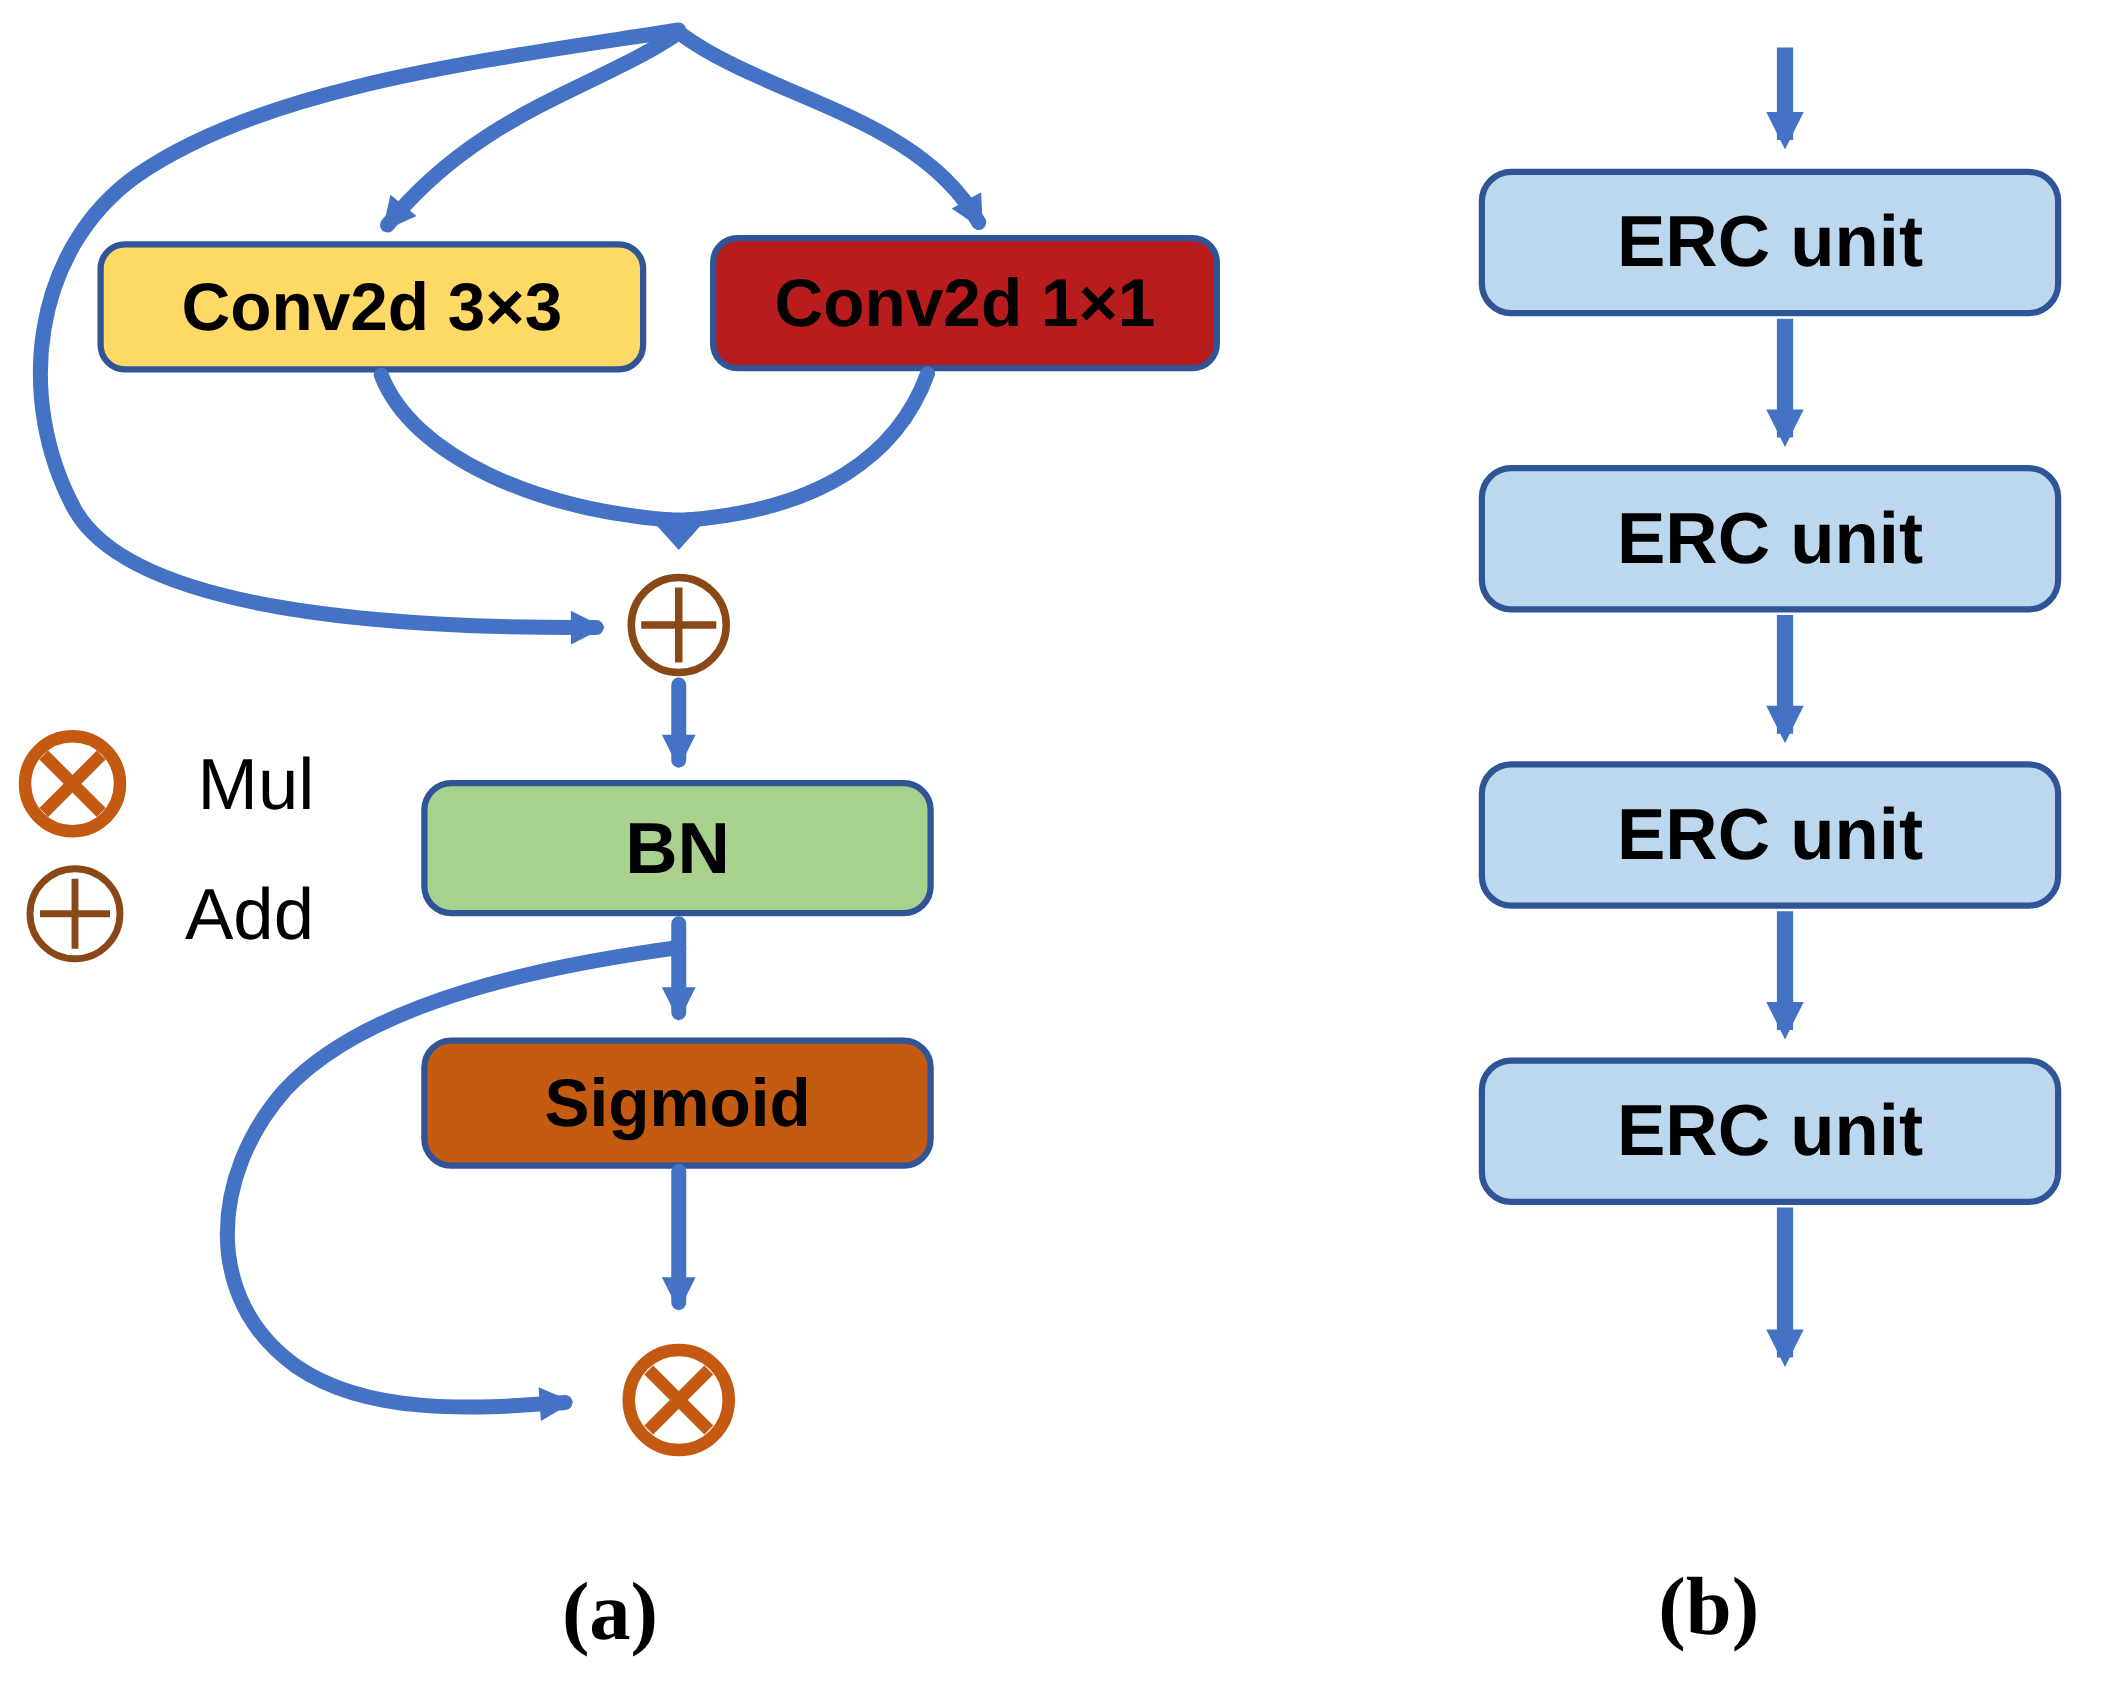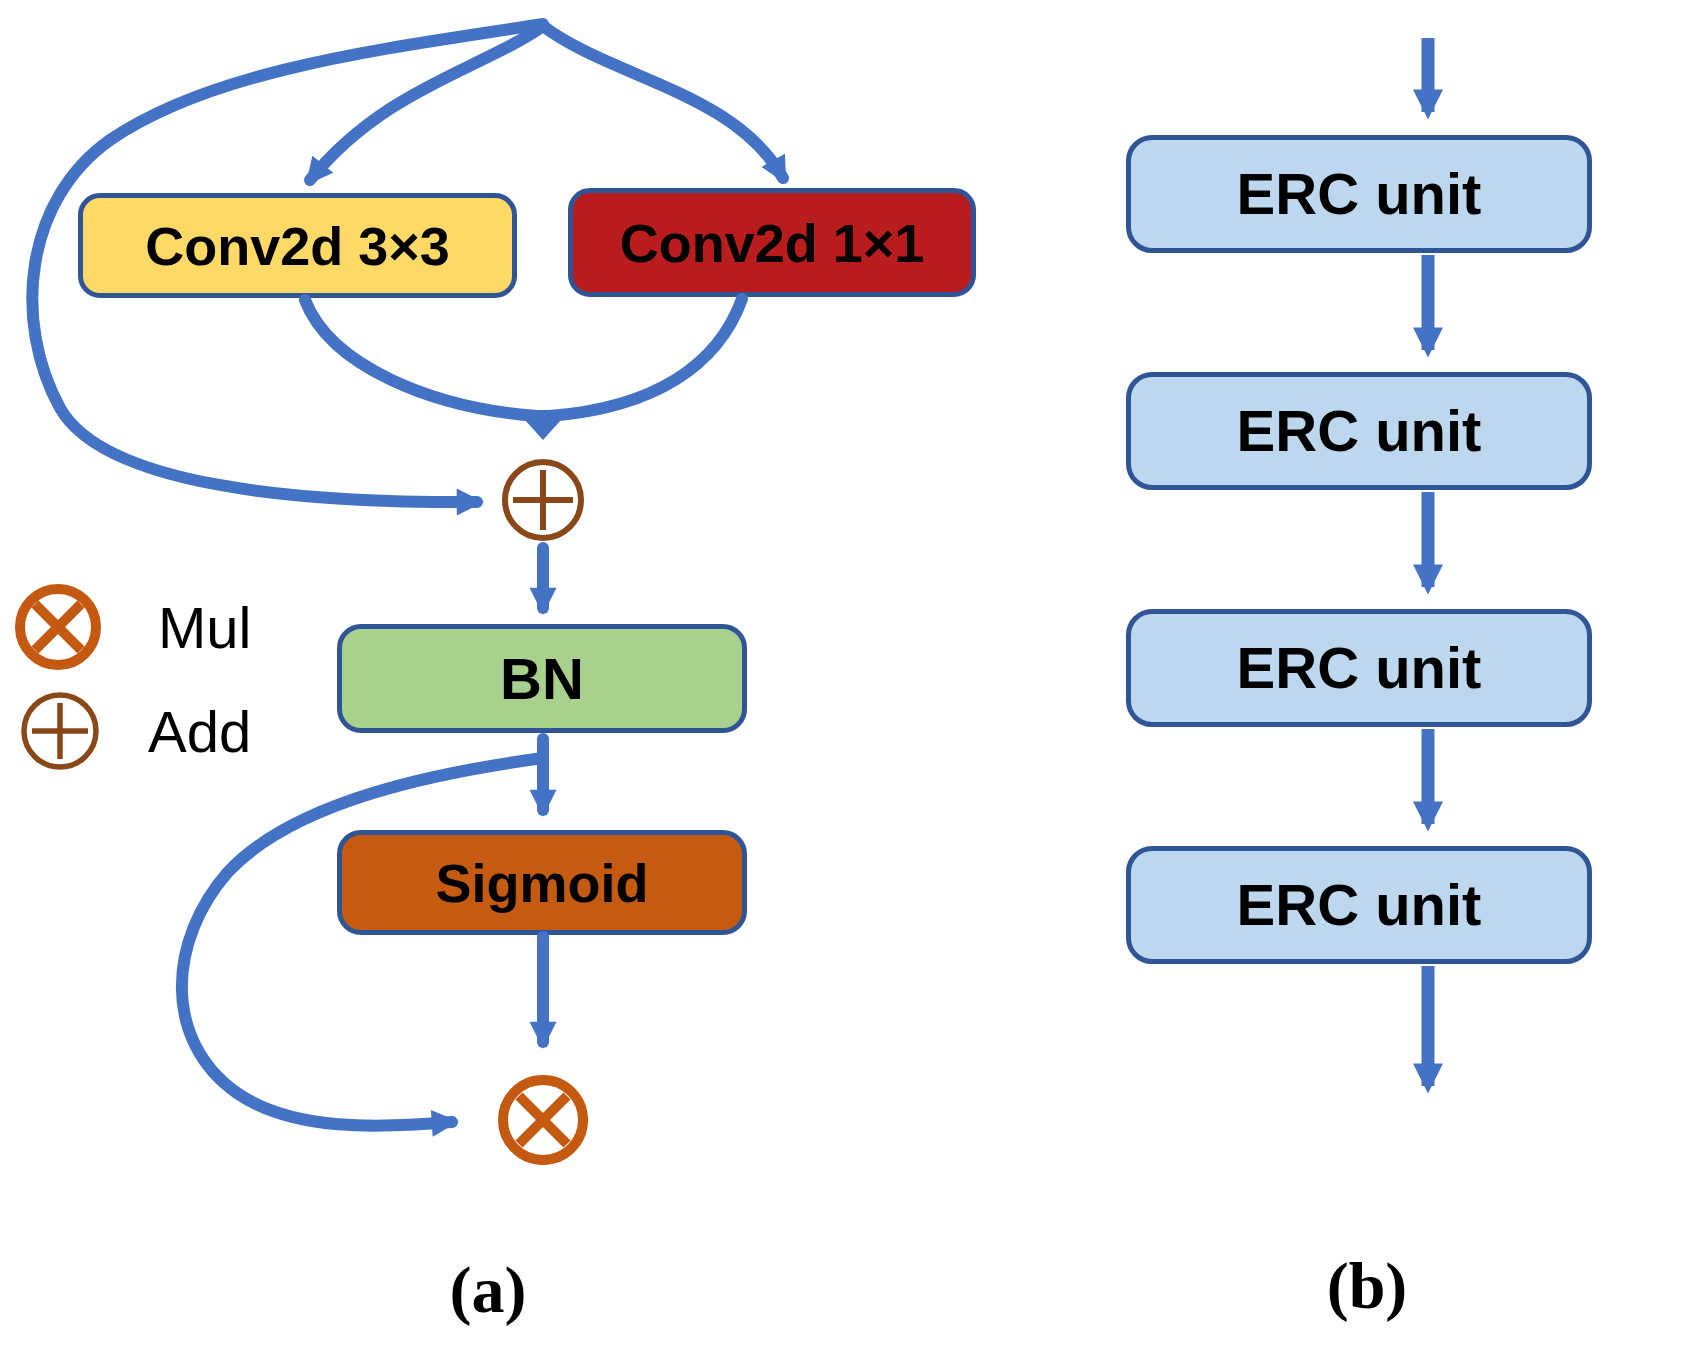--- a/index.html
+++ b/index.html
@@ -12,21 +12,21 @@
   .box{
     position:absolute;box-sizing:border-box;
     border:5px solid #2F5597;
     display:flex;align-items:center;justify-content:center;
     font-weight:bold;color:#000;text-align:center;line-height:1;
   }
   .box-conv3x3{left:78px;top:193px;width:439px;height:105px;background:#FFD966;border-radius:22px;font-size:54px;}
   .box-conv1x1{left:568px;top:188px;width:408px;height:109px;background:#b91c1c;border-radius:22px;font-size:54px;}
   .box-bn{left:337px;top:624px;width:410px;height:109px;background:#A9D18E;border-radius:24px;font-size:58px;}
   .box-sigmoid{left:337px;top:830px;width:410px;height:105px;background:#C55A11;border-radius:24px;font-size:54px;}
-  .box-erc{left:1126px;width:466px;height:118px;background:#BDD7EE;border-radius:26px;font-size:58px;}
+  .box-erc{left:1183px;width:466px;height:118px;background:#BDD7EE;border-radius:26px;font-size:58px;}
   .erc-1{top:135px;} .erc-2{top:372px;} .erc-3{top:609px;} .erc-4{top:846px;}
   .legend-label{
     position:absolute;font-weight:normal;font-size:58px;color:#000;
     display:flex;align-items:center;height:80px;
   }
   .legend-mul{left:158px;top:587px;}
   .legend-add{left:148px;top:691px;text-align:right;}
   .caption{
     position:absolute;width:220px;text-align:center;
     font-family:"Liberation Serif",serif;font-weight:bold;font-size:66px;color:#000;

